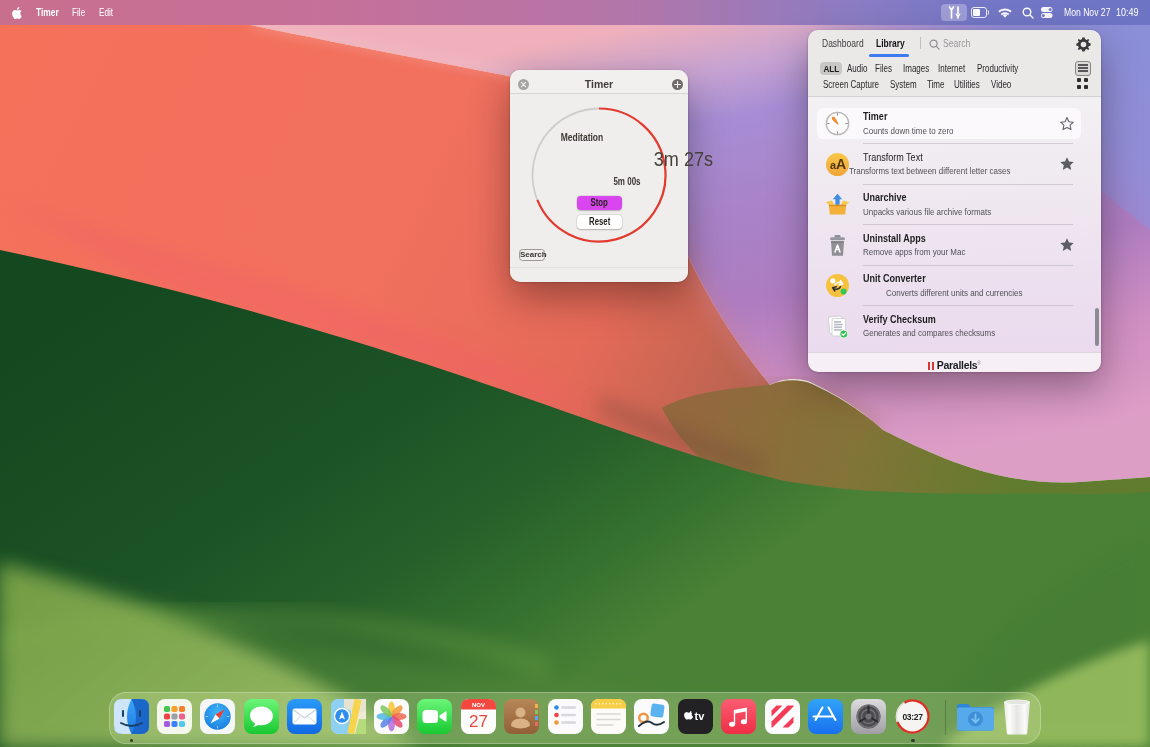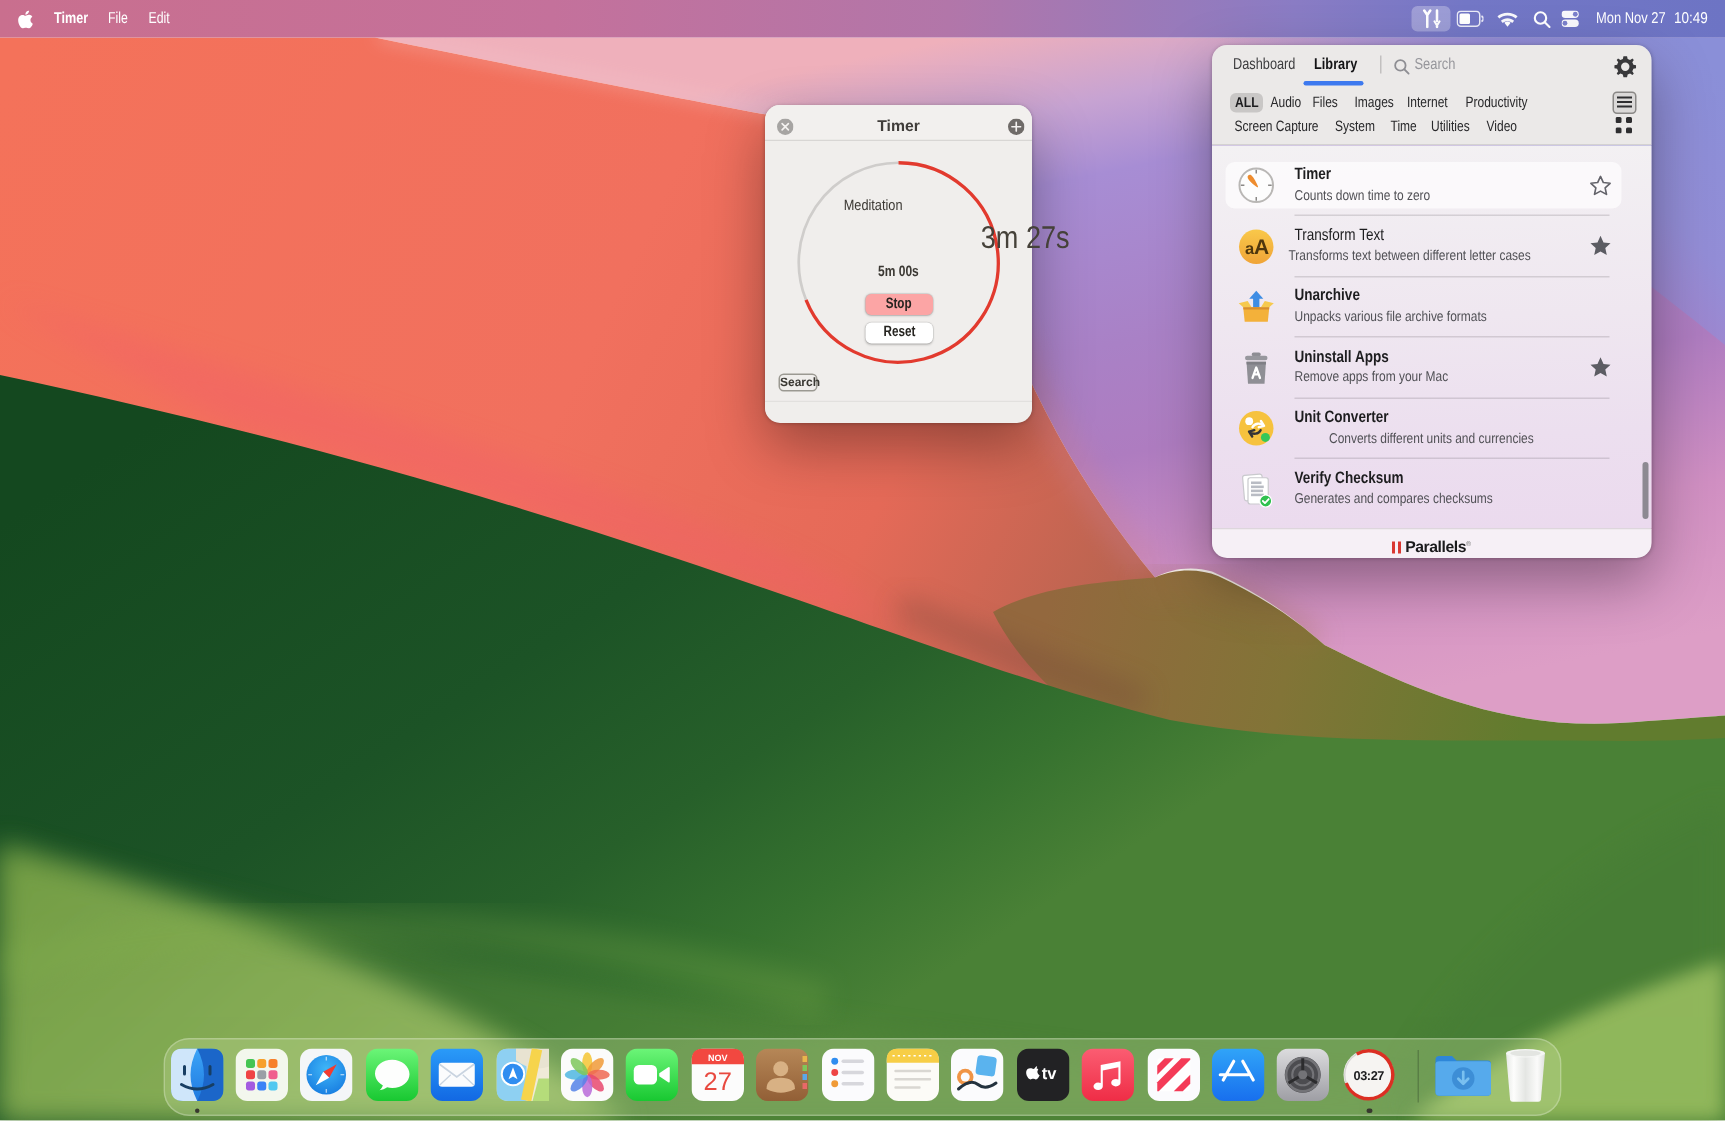--- a/index.html
+++ b/index.html
@@ -138,24 +138,24 @@
         <path d="M3.4,3.4 L7.6,7.6 M7.6,3.4 L3.4,7.6" stroke="#f4f2f0" stroke-width="1.1" stroke-linecap="round"></path>
       </svg>
  <svg class="abs" style="left:161.5px;top:8.5px;" width="11" height="11" viewBox="0 0 11 11">
         <circle cx="5.5" cy="5.5" r="5.5" fill="#6f6b68"></circle>
         <path d="M5.5,2.6 L5.5,8.4 M2.6,5.5 L8.4,5.5" stroke="#f4f2f0" stroke-width="1.1" stroke-linecap="round"></path>
       </svg>
  <svg class="abs" style="left:19px;top:34px;" width="140" height="140" viewBox="0 0 140 140" fill="none">
   <path d="M 70 4.5 A 66.5 66.5 0 0 0 8.34 95.91" stroke="#cfcdcb" stroke-width="1.8"></path>
   <path d="M 70 4.5 A 66.5 66.5 0 1 1 8.34 95.91" stroke="#e23a2e" stroke-width="2.2"></path>
  </svg>
- <div class="abs" style="left:0;top:61.5px;width:144px;text-align:center;font-size:10px;font-weight:normal;color:#3b3833;"><span class="sxc" style="transform:scaleX(0.85);">Meditation</span></div>
+ <div class="abs" style="left:0;top:61.5px;width:144px;text-align:center;font-size:10px;font-weight:bold;color:#3b3833;"><span class="sxc" style="transform:scaleX(0.85);">Meditation</span></div>
  <div class="abs" style="left:0;top:74.5px;width:208px;text-align:right;font-size:21px;line-height:28px;color:#454139;"><span class="sxc" style="transform:scaleX(0.86);">3m 27s</span></div>
- <div class="abs" style="left:0;top:106px;width:178px;text-align:center;font-size:10px;font-weight:bold;color:#3b3833;"><span class="sxc" style="transform:scaleX(0.8);">5m 00s</span></div>
- <div class="abs" style="left:67px;top:125.5px;width:45px;height:14px;border-radius:4px;background:#fca5a5;box-shadow:0 0.5px 1.5px rgba(0,0,0,0.22),0 0 0 0.5px rgba(0,0,0,0.08);text-align:center;font-size:10px;font-weight:bold;color:#262420;line-height:14px;"><span class="sxc" style="transform:scaleX(0.78);">Stop</span></div>
+ <div class="abs" style="left:0;top:106px;width:178px;text-align:center;font-size:10px;font-weight:bold;color:#3b3833;padding-left:28px;"><span class="sxc" style="transform:scaleX(0.8);">5m 00s</span></div>
+ <div class="abs" style="left:67px;top:125.5px;width:45px;height:14px;border-radius:4px;background:#d946ef;box-shadow:0 0.5px 1.5px rgba(0,0,0,0.22),0 0 0 0.5px rgba(0,0,0,0.08);text-align:center;font-size:10px;font-weight:bold;color:#262420;line-height:14px;"><span class="sxc" style="transform:scaleX(0.78);">Stop</span></div>
  <div class="abs" style="left:67px;top:144.5px;width:45px;height:14px;border-radius:4px;background:#fff;box-shadow:0 0.5px 1.5px rgba(0,0,0,0.22),0 0 0 0.5px rgba(0,0,0,0.08);text-align:center;font-size:10px;font-weight:bold;color:#262420;line-height:14px;"><span class="sxc" style="transform:scaleX(0.78);">Reset</span></div>
  <div class="abs" style="left:9px;top:178.5px;width:24px;height:10px;border:1px solid #9b9992;border-radius:3.5px;font-size:8px;font-weight:bold;color:#3a3833;line-height:10px;text-align:center;">Search</div>
  <div class="abs" style="left:0;top:196.5px;width:178px;height:14.5px;background:#f0eeec;border-top:1px solid #e2e0de;border-radius:0 0 10px 10px;"></div>
 </div>
 
 <div id="panel" class="abs" style="left:808px;top:30px;width:293px;height:341px;border-radius:10px;box-shadow:0 16px 38px rgba(0,0,0,0.34),0 1px 3px rgba(0,0,0,0.28);">
  <div class="abs" style="left:0;top:0;width:293px;height:66px;background:#ebe9e8;border-bottom:1px solid #d4d2d1;border-radius:10px 10px 0 0;"></div>
  <div class="abs" style="left:14px;top:7px;font-size:10.5px;color:#3d3d3f;"><span class="sx" style="transform:scaleX(0.81);">Dashboard</span></div>
  <div class="abs" style="left:68px;top:7px;font-size:10.5px;font-weight:bold;color:#131315;"><span class="sx" style="transform:scaleX(0.81);">Library</span></div>
  <div class="abs" style="left:61px;top:24px;width:40px;height:2.5px;border-radius:1.5px;background:#3d79ef;"></div>
@@ -207,21 +207,21 @@
           <linearGradient id="ggold" x1="0" y1="0" x2="0" y2="1">
             <stop offset="0" stop-color="#f9c84a"></stop>
             <stop offset="1" stop-color="#f0a437"></stop>
           </linearGradient>
         </defs>
 <circle cx="12.5" cy="12.5" r="11.5" fill="url(#ggold)"></circle>
 <text x="5" y="17" font-family="Liberation Sans" font-size="11" font-weight="bold" fill="#4f370d">a</text>
 <text x="11" y="17" font-family="Liberation Sans" font-size="14" font-weight="bold" fill="#4f370d">A</text>
 </svg>
       <div class="abs" style="left:55px;top:120.5px;font-size:11px;font-weight:normal;color:#1d1d1f;"><span class="sx" style="transform:scaleX(0.82);">Transform Text</span></div>
-      <div class="abs" style="left:51px;top:135px;font-size:9.5px;color:#505055;"><span class="sx" style="transform:scaleX(0.84);">Transforms text between different letter cases</span></div>
+      <div class="abs" style="left:41px;top:135px;font-size:9.5px;color:#505055;"><span class="sx" style="transform:scaleX(0.84);">Transforms text between different letter cases</span></div>
       <svg class="abs" style="left:251px;top:126px;" width="16" height="16" viewBox="0 0 16 16">
         <path d="M8,1.2 L10,5.6 L14.7,6.1 L11.2,9.3 L12.2,14 L8,11.6 L3.8,14 L4.8,9.3 L1.3,6.1 L6,5.6 Z" fill="#5c5c63"></path>
       </svg>
       <div class="abs" style="left:55px;top:153.8px;width:210px;height:1px;background:rgba(80,70,80,0.18);"></div>
       <svg class="abs" style="left:16.5px;top:162.0px;" width="25" height="25" viewBox="0 0 25 25">
 <path d="M12.5,1.8 L17.2,7.2 L14.6,7.2 L14.6,13.5 L10.4,13.5 L10.4,7.2 L7.8,7.2 Z" fill="#3f8de4"></path>
 <path d="M3.8,12.8 L21.2,12.8 L20.2,22.5 L4.8,22.5 Z" fill="#f3b13a"></path>
 <path d="M3.8,12.8 L0.8,10.2 L6.8,8.6 L9.4,12.8 Z" fill="#f6c94d"></path>
 <path d="M21.2,12.8 L24.2,10.2 L18.2,8.6 L15.6,12.8 Z" fill="#f6c94d"></path>
 <path d="M3.8,12.8 L9.4,12.8 L6.8,17.2 L0.8,15.4 Z" fill="#e8952f" opacity="0"></path>

